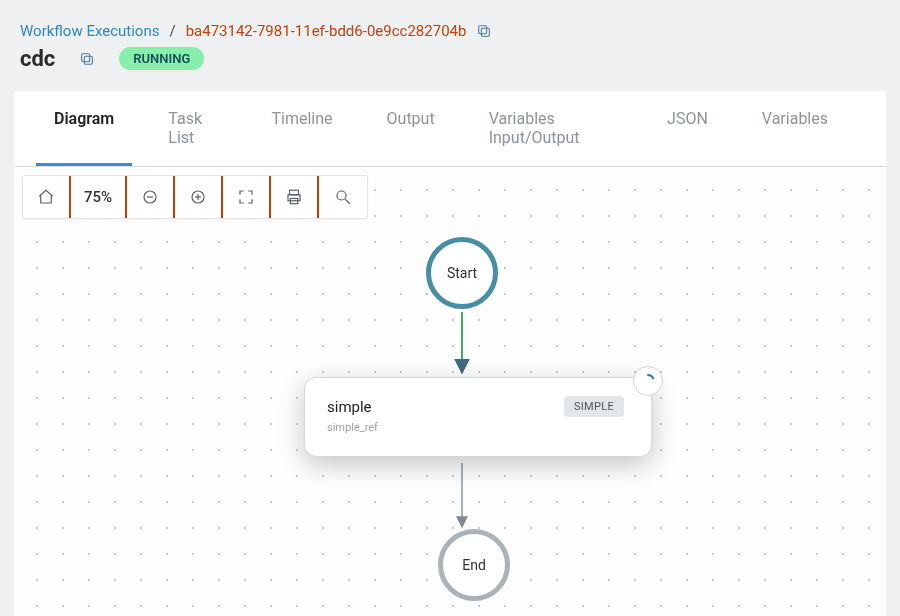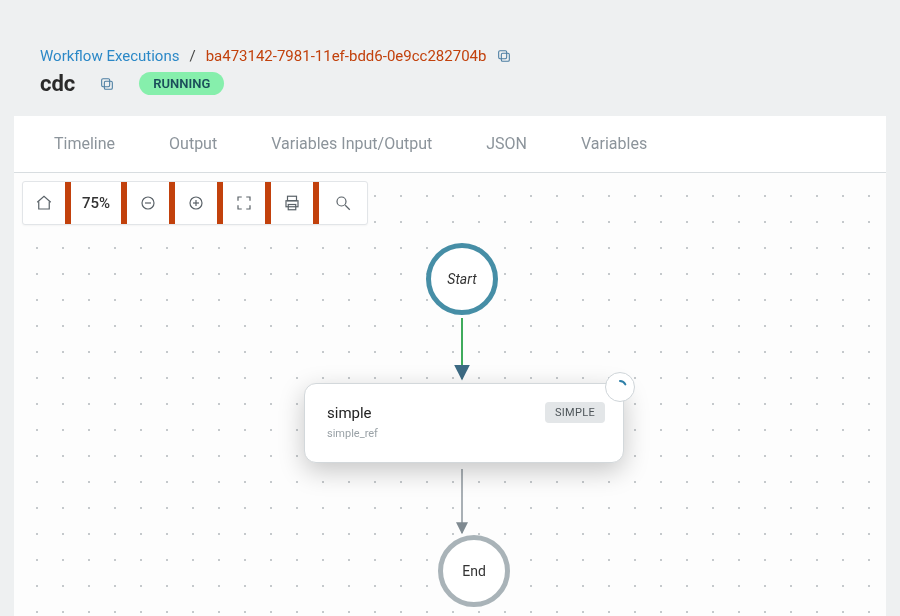--- a/index.html
+++ b/index.html
@@ -5,22 +5,21 @@
   * { box-sizing: border-box; margin: 0; padding: 0; }
   body {
     font-family: -apple-system, BlinkMacSystemFont, "Segoe UI", Roboto, Helvetica, Arial, sans-serif;
     background: #eef0f1;
     width: 900px;
     height: 616px;
     overflow: hidden;
     color: #333;
   }
   .header {
-    padding: 22px 40px 10px 40px;
-    margin-top: 25px;
+    padding: 22px 40px 10px 20px;
   }
   .breadcrumb {
     display: flex;
     align-items: center;
     gap: 10px;
     font-size: 15px;
     margin-bottom: 6px;
   }
   .breadcrumb a { color: #2b88c7; text-decoration: none; }
   .breadcrumb .sep { color: #444; }
@@ -91,21 +90,21 @@
     border-radius: 3px;
     box-shadow: 0 1px 2px rgba(0,0,0,0.04);
     z-index: 20;
   }
   .tool-btn {
     width: 48px;
     height: 42px;
     display: flex;
     align-items: center;
     justify-content: center;
-    border-right: 6px solid #c2410c;
+    border-right: 2px solid #c2410c;
     color: #5a6268;
     cursor: pointer;
     font-size: 15px;
   }
   .tool-btn:last-child { border-right: none; }
   .tool-btn.zoom-level {
     width: 56px;
     font-weight: 500;
     color: #333;
     cursor: default;
@@ -116,30 +115,30 @@
     width: 72px; height: 72px;
     border-radius: 50%;
     background: #fff;
     display: flex;
     align-items: center;
     justify-content: center;
     font-size: 14px;
     color: #333;
     z-index: 10;
   }
-  .start-node { border: 5px solid #468ea6; left: 412px; top: 70px; font-style: italic; }
+  .start-node { border: 5px solid #468ea6; left: 412px; top: 70px; }
   .end-node { border: 5px solid #a9b3b8; left: 424px; top: 362px; }
   .task-node {
     position: absolute;
     left: 290px; top: 210px;
-    width: 320px;
+    width: 348px;
     background: #fff;
     border: 1px solid #d3d8db;
     border-radius: 12px;
-    padding: 18px 18px 22px 22px;
+    padding: 18px 27px 22px 22px;
     box-shadow: 0 8px 26px rgba(0,0,0,0.22);
     z-index: 12;
   }
   .task-row1 { display: flex; justify-content: space-between; align-items: center; }
   .task-name { font-size: 15px; color: #222; }
   .task-type-badge {
     background: #e3e6e8;
     color: #4e5559;
     font-size: 11px;
     padding: 4px 10px;
@@ -188,20 +187,22 @@
           <rect x="8" y="8" width="12" height="12" rx="2"></rect>
           <rect x="4" y="4" width="12" height="12" rx="2"></rect>
         </svg>
     </span>
     <span class="status-badge">RUNNING</span>
   </div>
 </div>
 
 <div class="tabs-wrap">
   <div class="tabs" id="tabs-container">
+      <div class="tab active">Diagram</div>
+      <div class="tab">Task List</div>
       <div class="tab">Timeline</div>
       <div class="tab">Output</div>
       <div class="tab">Variables Input/Output</div>
       <div class="tab">JSON</div>
       <div class="tab">Variables</div>
     </div>
 </div>
 
 <div class="canvas-area">
   <div class="toolbar">

